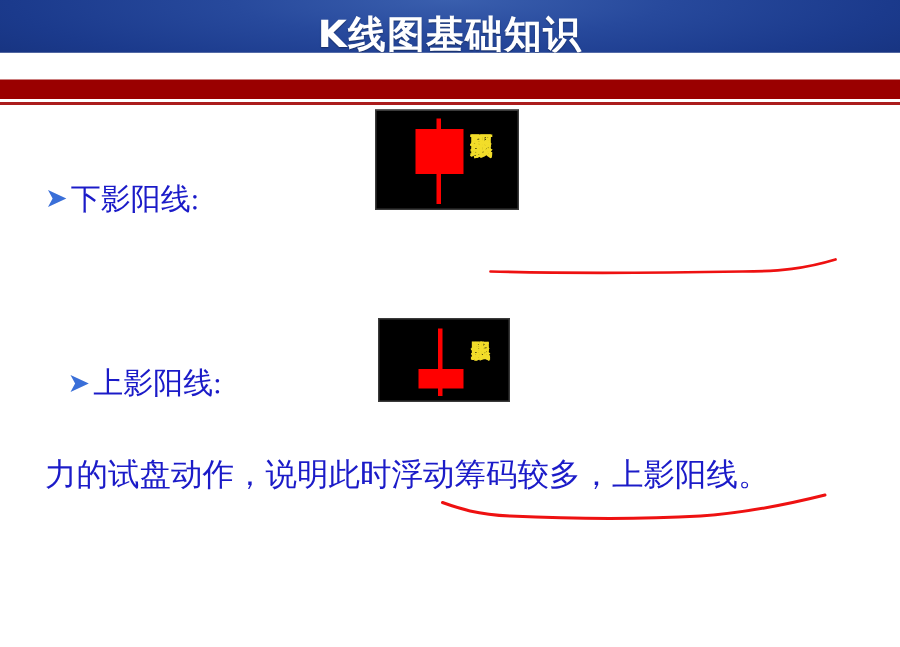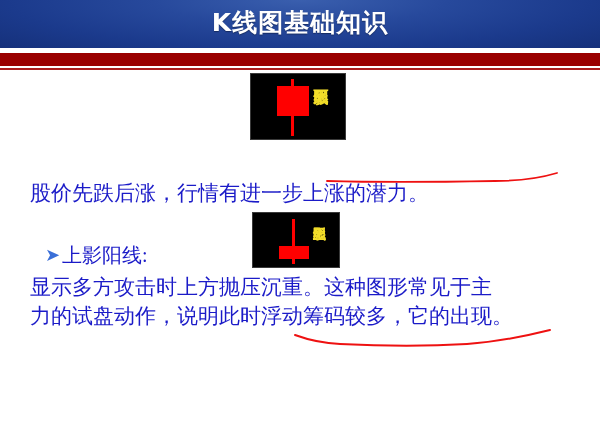--- a/index.html
+++ b/index.html
@@ -13,21 +13,21 @@
     font-family: "Liberation Serif", "DejaVu Serif", serif;
     overflow: hidden;
     position: relative;
   }
 
   
   #header-band {
     position: absolute;
     left: 0; top: 0;
     width: 600px;
-    height: 48px;
+    height: 35px;
     background:
       radial-gradient(ellipse 420px 70px at 50% 0%, #3a5fae 0%, #27499c 35%, #1b3a8c 70%, #15307a 100%),
       linear-gradient(180deg, #2a4da0 0%, #1b3a8c 60%, #16317d 100%);
     overflow: hidden;
   }
   #header-title {
     position: absolute;
     left: 0;
     top: 6px;
     width: 600px;
@@ -167,37 +167,38 @@
 <div id="header-red-rule"></div>
 
 <div id="content">
 
   <div class="candle-fig" id="candle-fig-1">
     <div class="wick" id="f1-wick"></div>
     <div class="body-box" id="f1-body"></div>
     <div class="fig-label" id="f1-label">下影阳线</div>
   </div>
 
-
-  <div class="para" id="para-1-line-2">股价先跌后涨，行情有进一步上涨的潜力。</div>
+  <div class="bullet-head" id="bullet-head-1">
+    <span class="bullet-arrow">➤</span><span>下影阳线:</span>
+  </div>
+
 
   <svg class="annotation" id="annotation-1" viewBox="0 0 245 20">
     <path d="M2,11 C40,12 110,12 170,11 C195,11 212,9 232,3" stroke="#ee1111" stroke-width="1.8" fill="none" stroke-linecap="round"></path>
   </svg>
 
   <div class="candle-fig" id="candle-fig-2">
     <div class="wick" id="f2-wick"></div>
     <div class="body-box" id="f2-body"></div>
     <div class="fig-label" id="f2-label">上影阳线</div>
   </div>
 
   <div class="bullet-head" id="bullet-head-2">
     <span class="bullet-arrow">➤</span><span>上影阳线:</span>
   </div>
 
-  <div class="para" id="para-2-line-1">显示多方攻击时上方抛压沉重。这种图形常见于主</div>
-  <div class="para" id="para-2-line-2">力的试盘动作，说明此时浮动筹码较多，它的出现。</div>
+  <div class="para" id="para-2-line-2">力的试盘动作，说明此时浮动筹码较多，上影阳线。</div>
 
   <svg class="annotation" id="annotation-2" viewBox="0 0 262 26">
     <path d="M3,7 C14,11 26,15 48,16 C90,18 140,18 175,16 C205,14 230,9 258,2" stroke="#ee1111" stroke-width="2" fill="none" stroke-linecap="round"></path>
   </svg>
 
 </div>
 
 </body></html>

